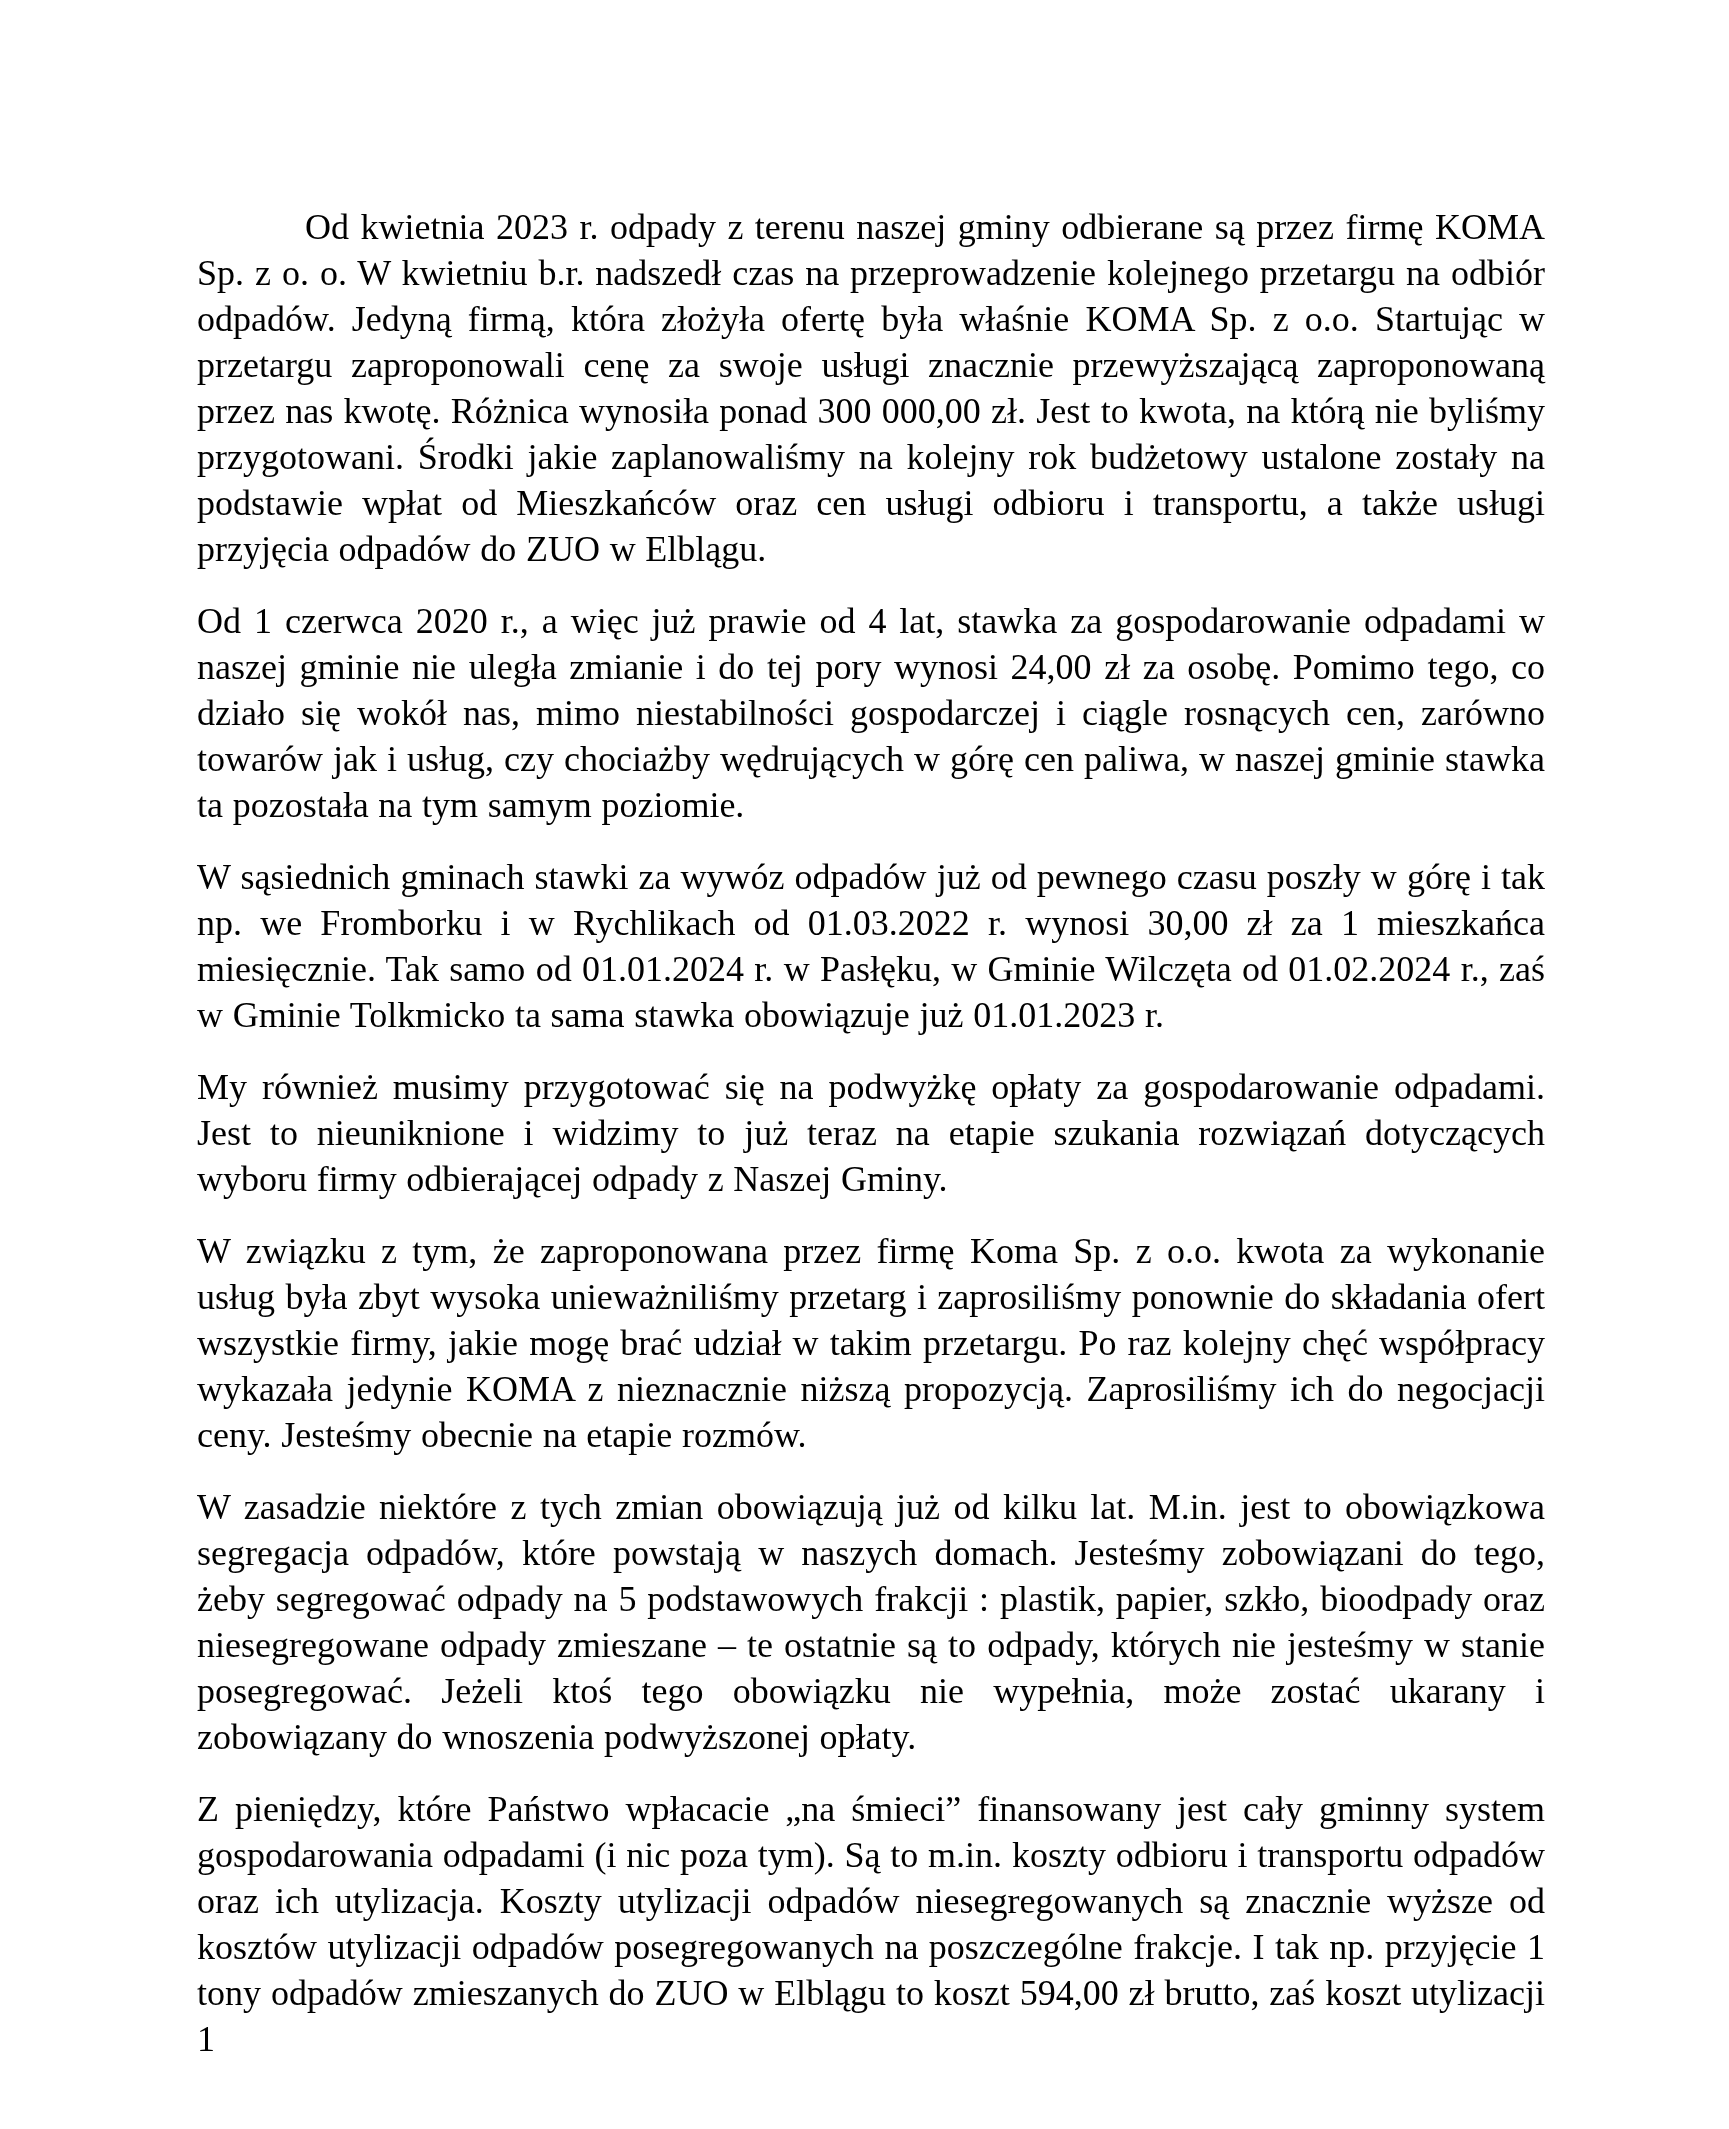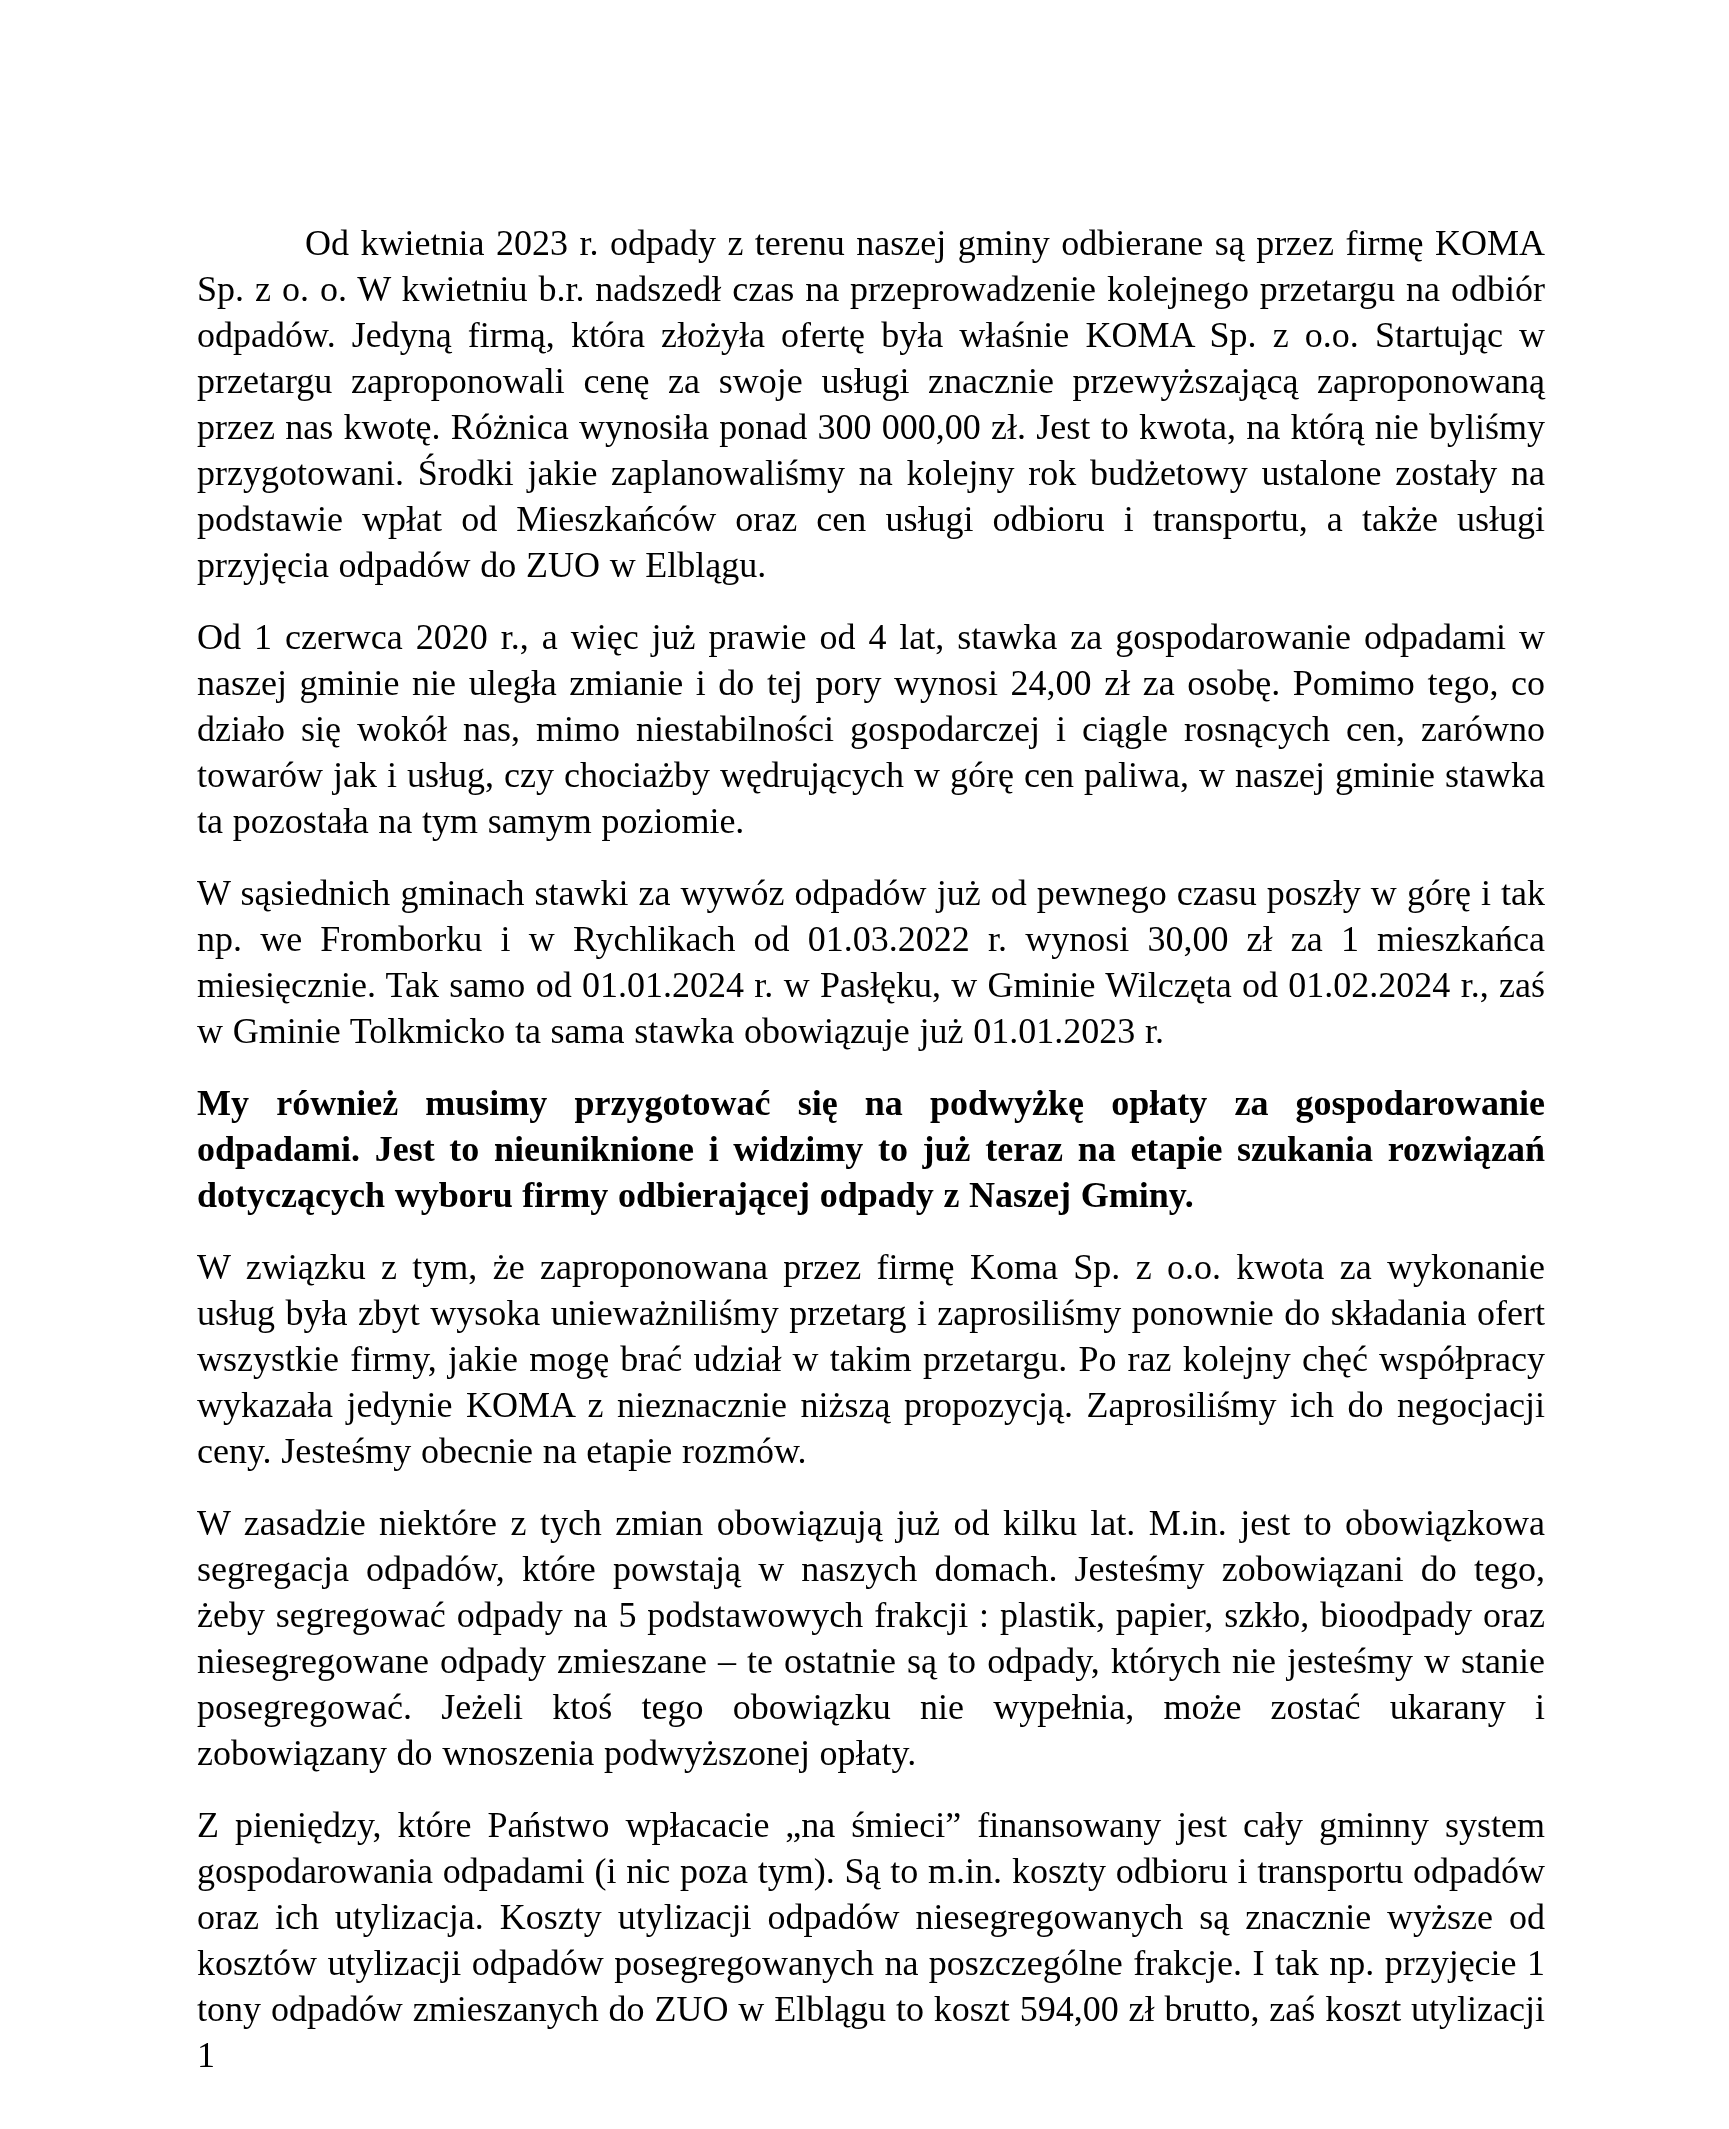--- a/index.html
+++ b/index.html
@@ -15,31 +15,31 @@
   }
   .page {
     box-sizing: border-box;
     width: 1729px;
     height: 2129px;
     padding: 204px 184px 0 197px;
     overflow: hidden;
     background: #ffffff;
   }
   .para {
-    margin: 16px 0 26px 0;
+    margin: 0 0 26px 0;
     font-size: 36px;
     line-height: 46px;
     text-align: justify;
     word-spacing: 0.7px;
   }
   .para.first-indent {
     text-indent: 108px;
   }
   .para.bold {
-    font-weight: bold;
+    font-weight: normal;
   }
 </style>
 </head>
 <body>
 
 <main class="page">
   <p class="para first-indent">Od kwietnia 2023 r. odpady z terenu naszej gminy odbierane są przez firmę KOMA Sp. z o. o. W kwietniu b.r. nadszedł czas na przeprowadzenie kolejnego przetargu na odbiór odpadów. Jedyną firmą, która złożyła ofertę była właśnie KOMA Sp. z o.o. Startując w przetargu zaproponowali cenę za swoje usługi znacznie przewyższającą zaproponowaną przez nas kwotę. Różnica wynosiła ponad 300&nbsp;000,00 zł. Jest to kwota, na którą nie byliśmy przygotowani. Środki jakie zaplanowaliśmy na kolejny rok budżetowy ustalone zostały na podstawie wpłat od Mieszkańców oraz cen usługi odbioru i transportu, a także usługi przyjęcia odpadów do ZUO w Elblągu.</p>
   <p class="para">Od 1 czerwca 2020 r., a więc już prawie od 4 lat, stawka za gospodarowanie odpadami w naszej gminie nie uległa zmianie i do tej pory wynosi 24,00 zł za osobę. Pomimo tego, co działo się wokół nas, mimo niestabilności gospodarczej i ciągle rosnących cen, zarówno towarów jak i usług, czy chociażby wędrujących w górę cen paliwa, w naszej gminie stawka ta pozostała na tym samym poziomie.</p>
   <p class="para">W sąsiednich gminach stawki za wywóz odpadów już od pewnego czasu poszły w górę i tak np. we Fromborku i w Rychlikach od 01.03.2022 r. wynosi 30,00 zł za 1 mieszkańca miesięcznie. Tak samo od 01.01.2024 r. w Pasłęku, w Gminie Wilczęta od 01.02.2024 r., zaś w Gminie Tolkmicko ta sama stawka obowiązuje już 01.01.2023 r.</p>
   <p class="para bold">My również musimy przygotować się na podwyżkę opłaty za gospodarowanie odpadami. Jest to nieuniknione i widzimy to już teraz na etapie szukania rozwiązań dotyczących wyboru firmy odbierającej odpady z Naszej Gminy.</p>

